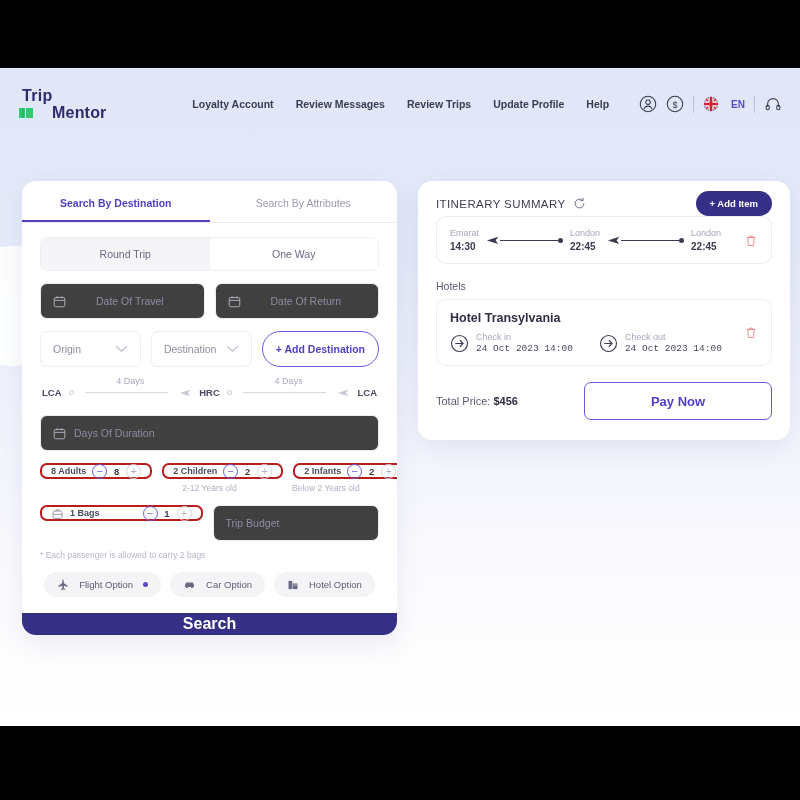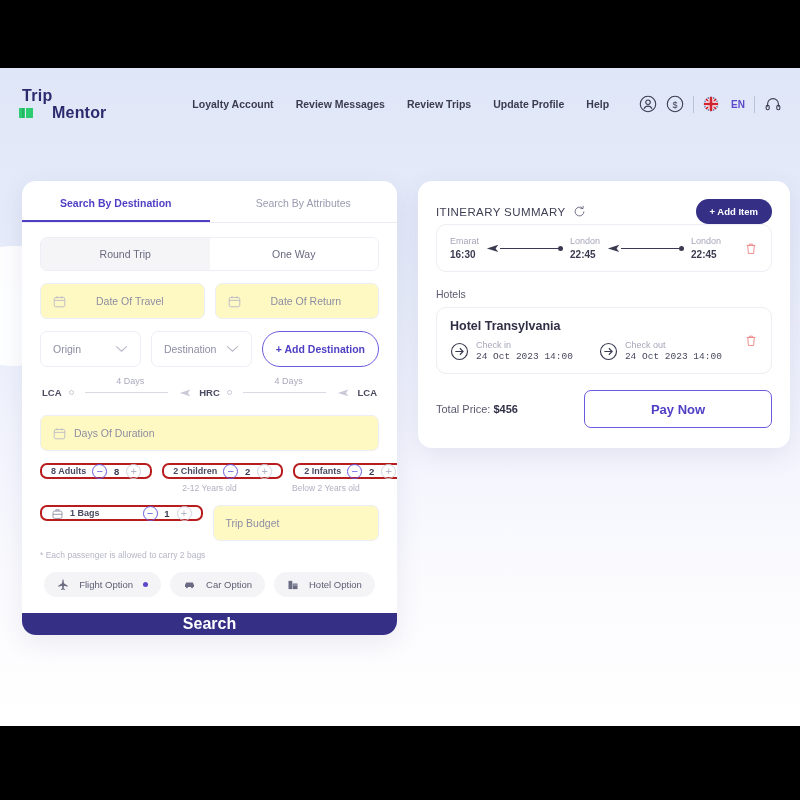--- a/index.html
+++ b/index.html
@@ -72,21 +72,21 @@
   .seg-item {
     flex: 1; text-align: center; padding: 10px 0;
     font-size: 10.5px; color: #6a6a80; background: #fff;
   }
   .seg-item.active { background: #f5f5f7; }
 
   .row { display: flex; gap: 10px; margin-top: 12px; }
   .field {
     flex: 1; border: 1px solid #eceef5; border-radius: 7px;
     height: 36px; display: flex; align-items: center; gap: 8px;
-    padding: 0 12px; background: #fef9c3;
+    padding: 0 12px; background: #404040;
   }
   .field-label { font-size: 10.5px; color: #8d8da3; }
   .field .gap { width: 14px; }
 
   .sel {
     flex: 1; border: 1px solid #eceef5; border-radius: 7px; height: 36px;
     display: flex; align-items: center; justify-content: space-between;
     padding: 0 12px; background: #fff;
   }
   .btn-add-dest {
@@ -137,21 +137,21 @@
 
   .search-btn {
     background: #353086; color: #fff; text-align: center;
     padding: 2px 0; font-size: 16px; font-weight: bold;
   }
 
   
   .panel-itin {
     position: absolute; left: 418px; top: 113px;
     width: 372px; background: #fff; border-radius: 14px;
-    padding: 18px 18px 20px;
+    padding: 10px 18px 20px;
     box-shadow: 0 8px 26px rgba(70,70,130,.10);
   }
   .itin-head { display: flex; align-items: center; }
   .itin-title { font-size: 11.5px; color: #3e3e55; letter-spacing: .4px; }
   .btn-add-item {
     margin-left: auto; background: #353086; color: #fff;
     border-radius: 15px; height: 25px; padding: 0 14px;
     display: flex; align-items: center; gap: 5px;
     font-size: 9.5px; font-weight: bold;
   }
@@ -424,21 +424,21 @@
         <path d="M13.4 8a5.4 5.4 0 11-1.8-4" fill="none" stroke="#6b6b84" stroke-width="1.2"></path>
         <path d="M12.4 1.2v3.2H9.2" fill="none" stroke="#6b6b84" stroke-width="1.2"></path>
       </svg>
       <div class="btn-add-item">+ Add Item</div>
     </div>
 
     <div class="card">
       <div class="flight-seg">
         <div>
           <div class="seg-city">Emarat</div>
-          <div class="seg-time">16:30</div>
+          <div class="seg-time">14:30</div>
         </div>
       </div>
       <div class="seg-conn">
         <svg width="14" height="14" viewBox="0 0 16 16">
           <path d="M1 8.5l13-4.2-3 4.2 3 4.2z" fill="#3a3a50"></path>
         </svg>
         <span class="conn-line"></span>
           <span class="conn-dot"></span>
       </div>
       <div class="flight-seg">

